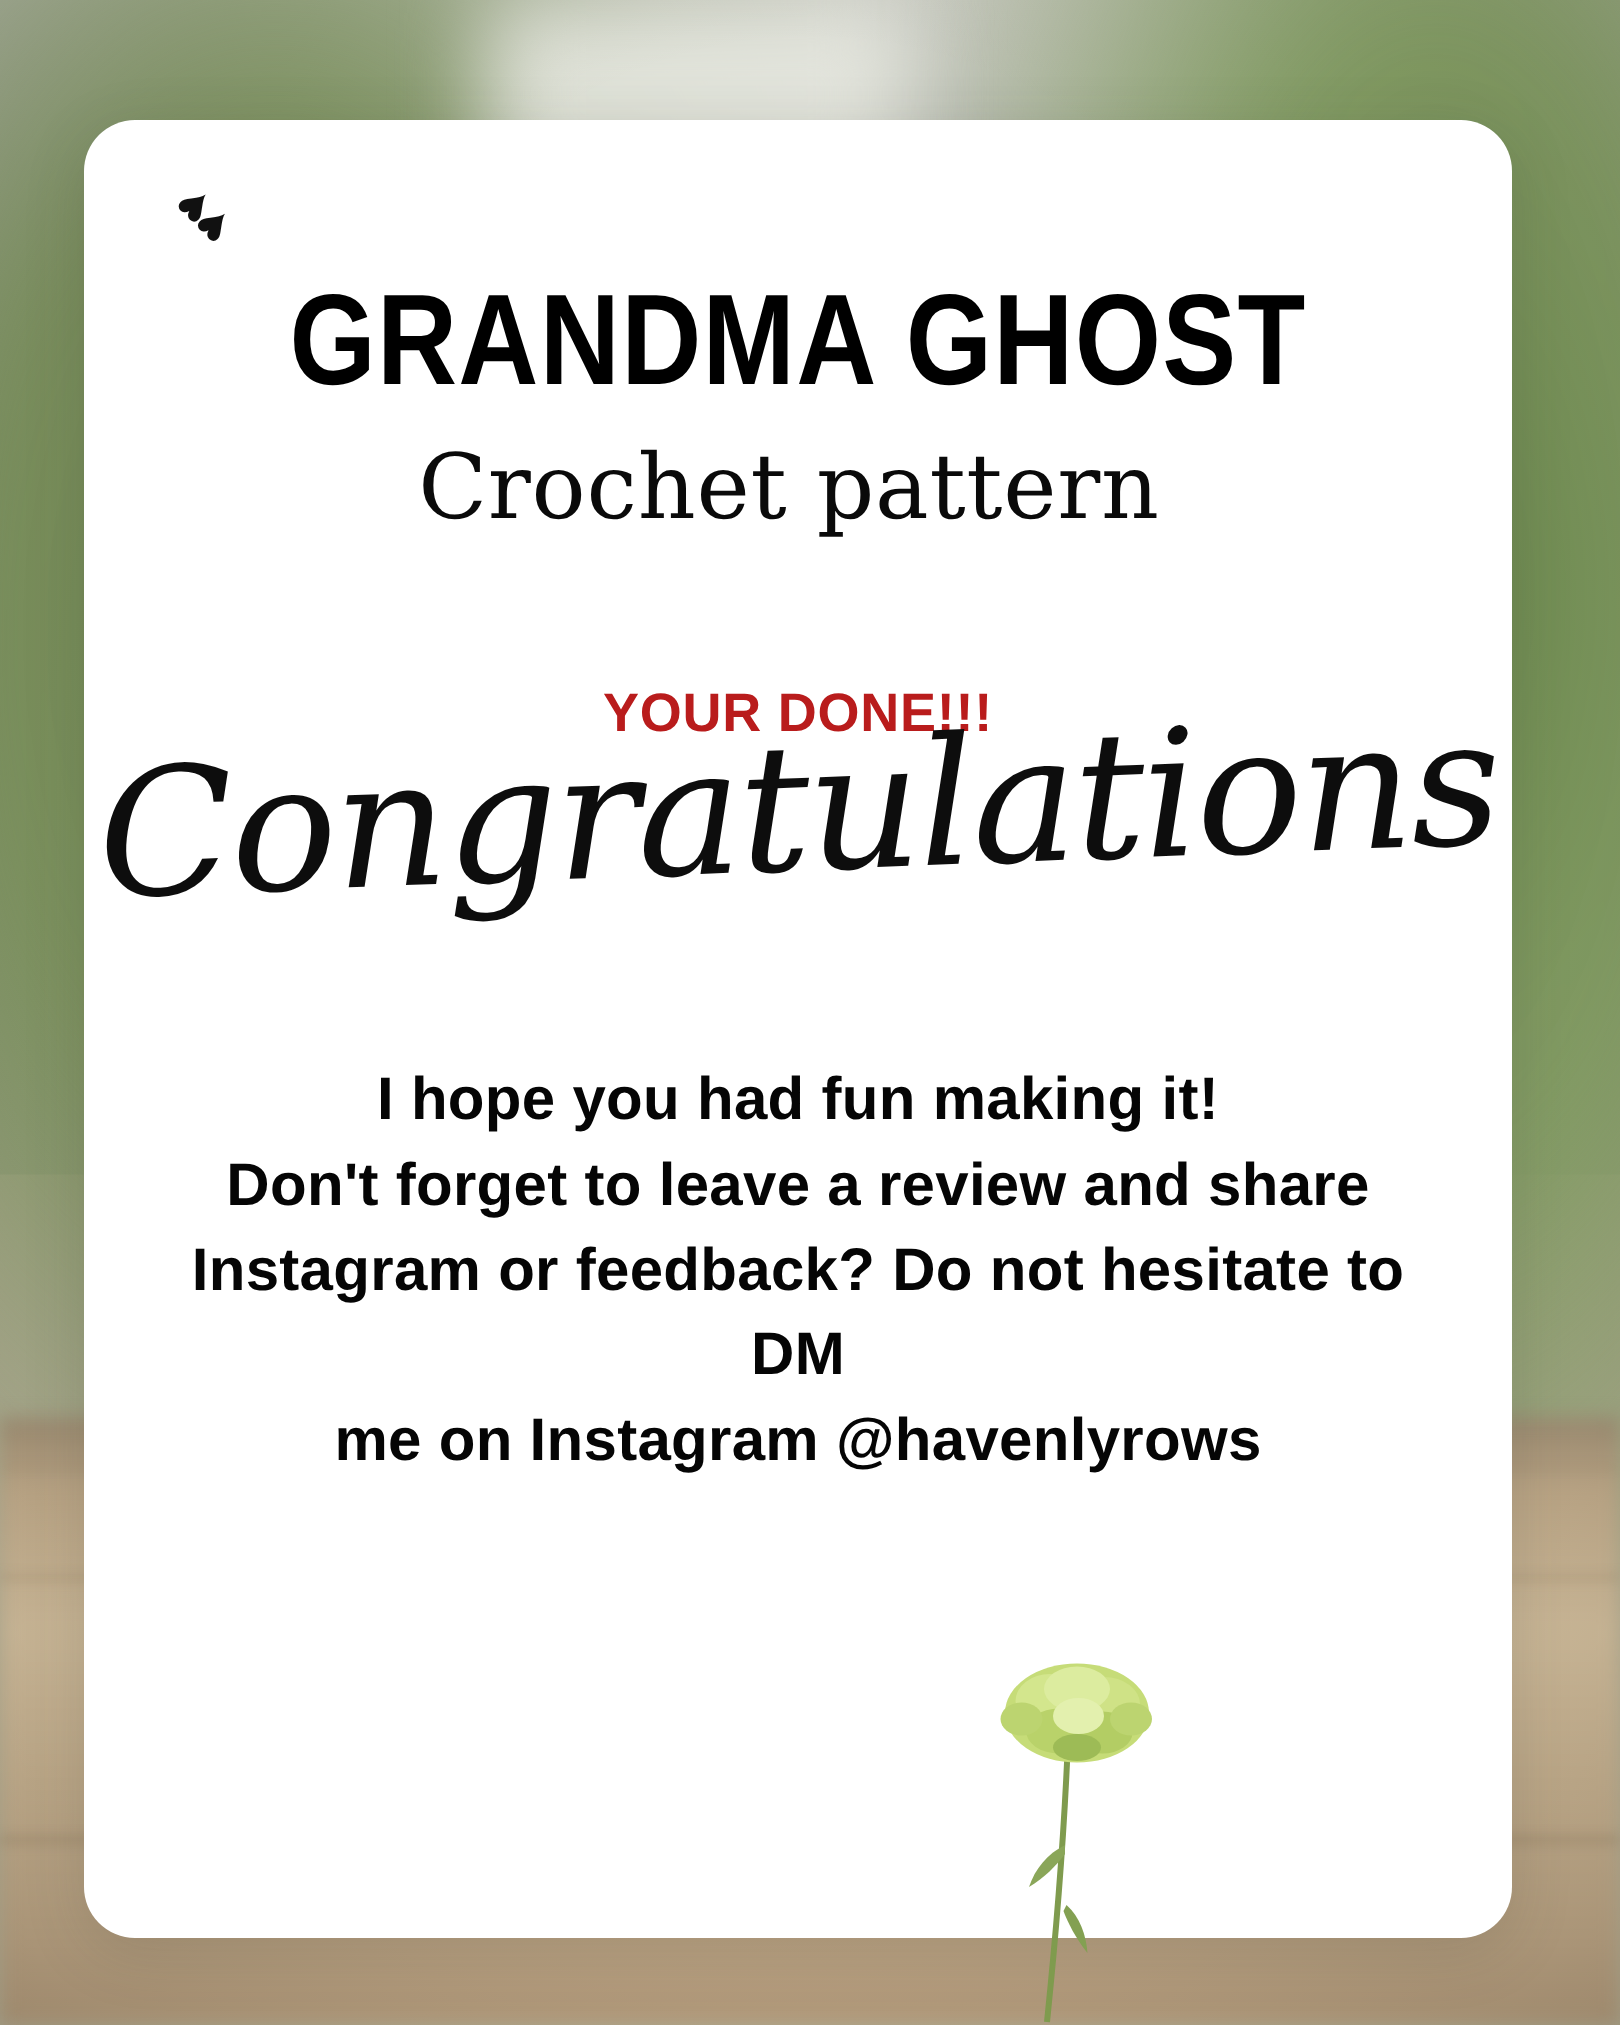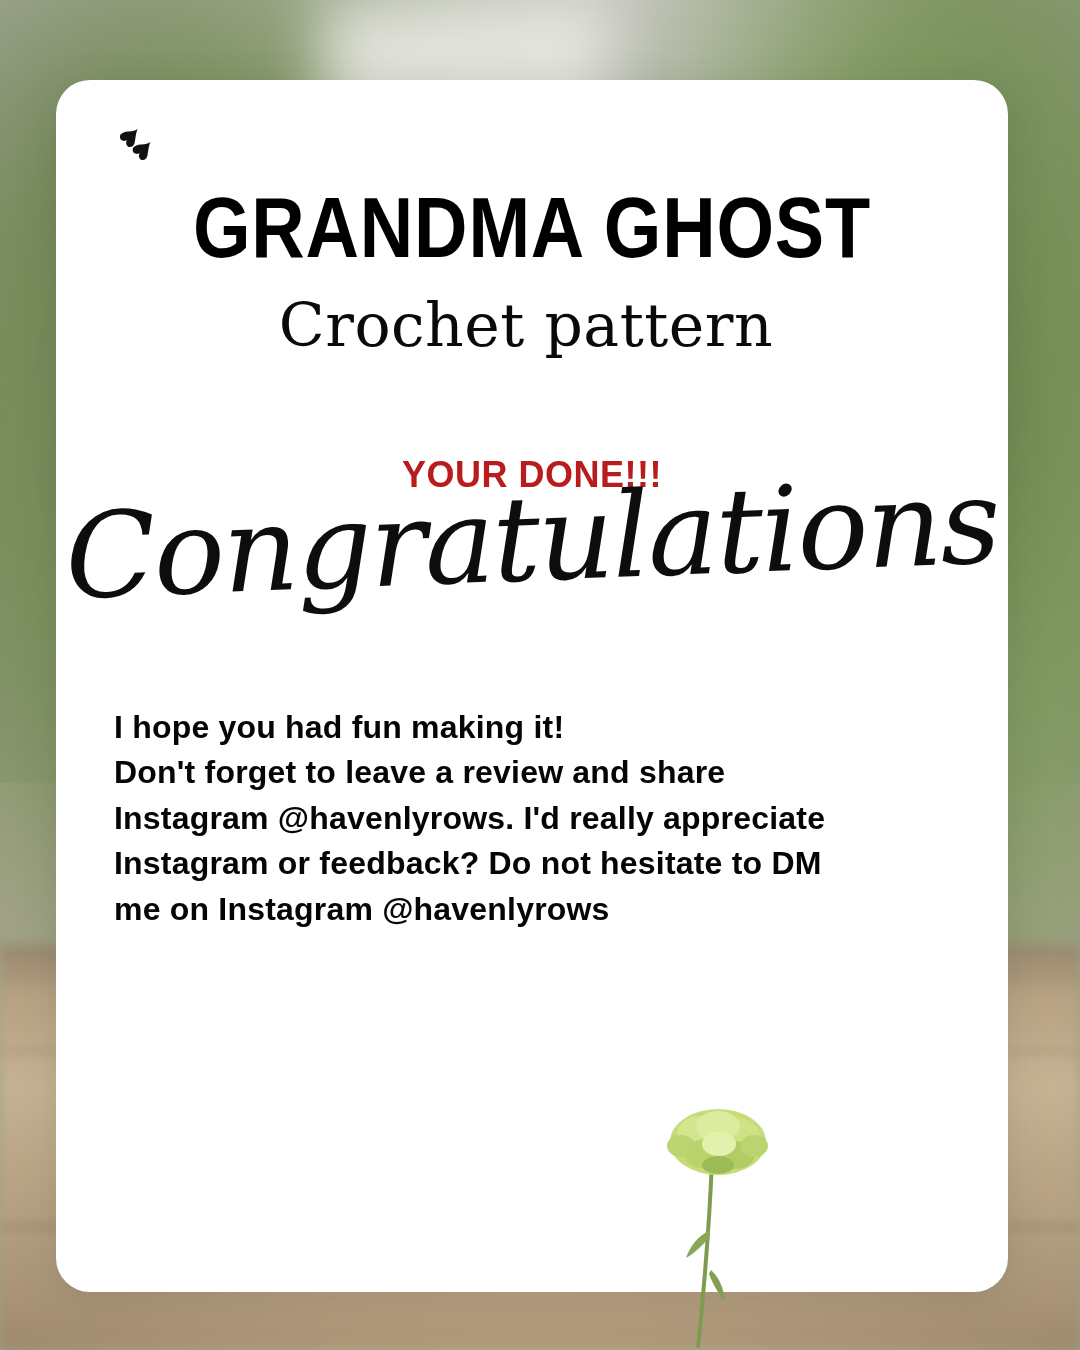--- a/index.html
+++ b/index.html
@@ -146,24 +146,24 @@
     letter-spacing: -2px;
     transform: rotate(-2.2deg);
     line-height: 1.15;
   }
 
   .body-copy {
     position: absolute;
     left: 58px;
     right: 58px;
     top: 625px;
-    text-align: left;
+    text-align: center;
     font-family: "Liberation Sans", sans-serif;
     font-weight: 700;
-    font-size: 32px;
+    font-size: 40px;
     line-height: 1.42;
     color: #050505;
     letter-spacing: 0.2px;
   }
   .body-copy p { margin: 0; }
 
   
   #flower {
     position: absolute;
     left: 640px;
@@ -194,21 +194,20 @@
 
   <div class="title">GRANDMA GHOST</div>
   <div class="subtitle">Crochet pattern</div>
 
   <div class="kicker">YOUR DONE!!!</div>
   <div class="script">Congratulations</div>
 
   <div class="body-copy">
     <p>I hope you had fun making it!</p>
     <p>Don't forget to leave a review and share</p>
-    <p>Instagram @havenlyrows. I'd really appreciate</p>
     <p>Instagram or feedback? Do not hesitate to DM</p>
     <p>me on Instagram @havenlyrows</p>
   </div>
 </div>
 
 <svg id="flower" viewBox="0 0 160 250">
   <path d="M72 60 C70 110, 66 170, 58 248" stroke="#7f9b4e" stroke-width="4" fill="none"></path>
   <path d="M70 130 C58 136, 50 146, 46 158 C56 152, 64 144, 70 136 Z" fill="#8aa659"></path>
   <path d="M71 170 C80 178, 84 190, 85 202 C77 192, 72 182, 69 174 Z" fill="#83a052"></path>
   <g>

